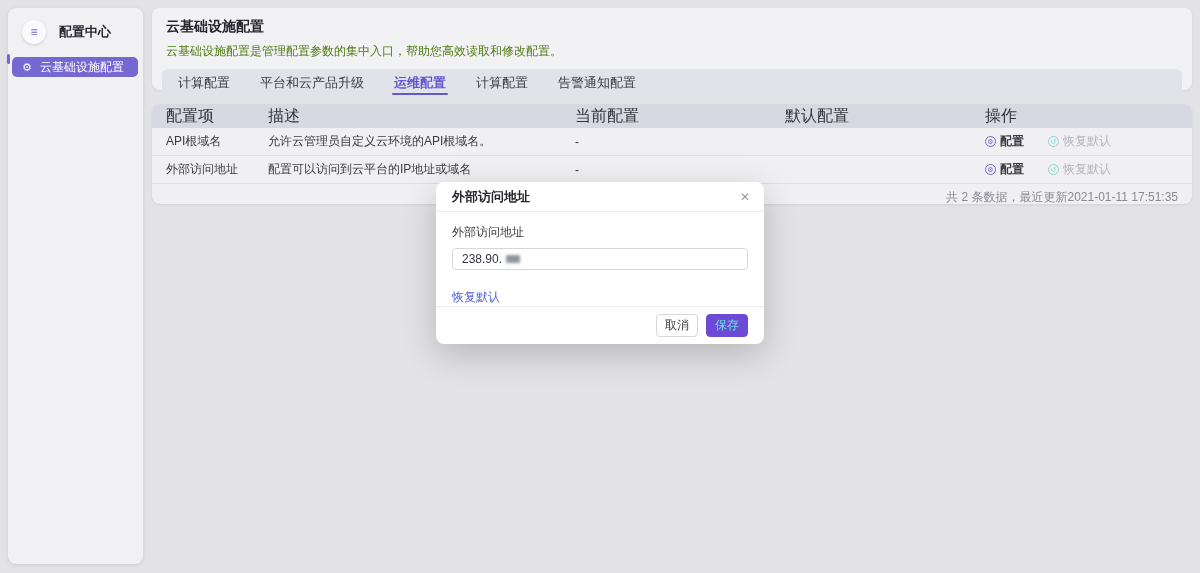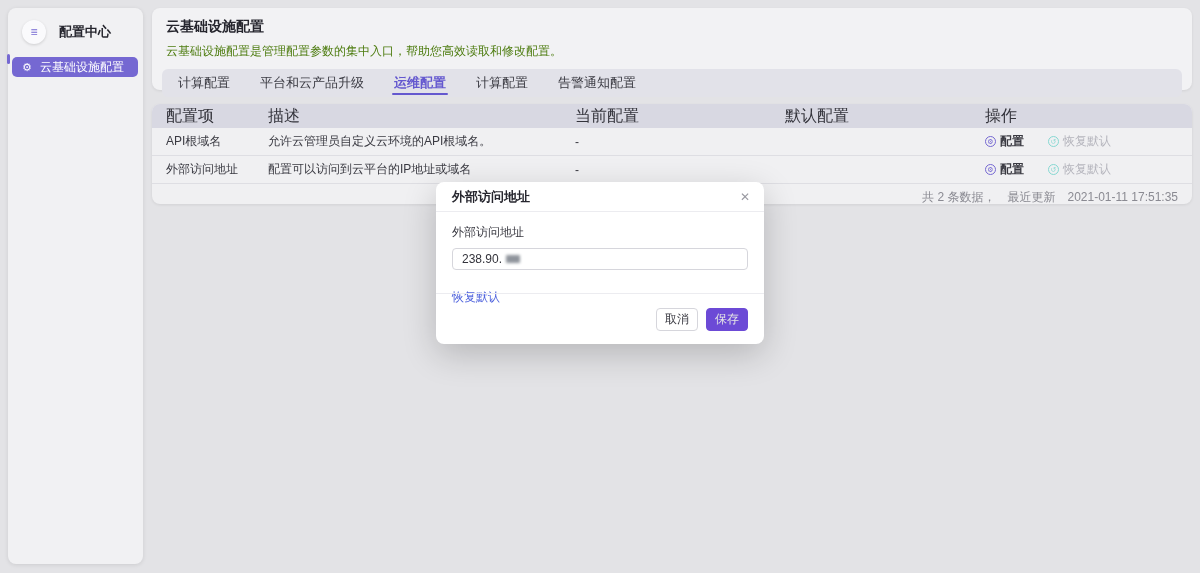--- a/index.html
+++ b/index.html
@@ -70,21 +70,21 @@
     width:11px; height:11px; border-radius:50%; border:1px solid currentColor;
     display:inline-flex; align-items:center; justify-content:center;
     font-size:7px; line-height:1;
   }
   .op-config  { color:#3a3a42; font-weight:bold; }
   .op-config .op-icon { color:#7568d2; }
   .op-restore { color:#b5b5bd; }
   .op-restore .op-icon { color:#86d8d2; }
   .tfooter {
     height:26px; display:flex; align-items:center; justify-content:flex-end;
-    padding-right:14px; font-size:12px; color:#8a8a92; gap:12px;
+    padding-right:14px; font-size:12px; color:#8a8a92; 
   }
 
   
   .modal {
     position:absolute; left:436px; top:182px; width:328px; height:162px;
     background:#ffffff; border-radius:8px;
     box-shadow:0 10px 34px rgba(0,0,0,.20);
   }
   .modal-header {
     height:30px; display:flex; align-items:center; justify-content:space-between;
@@ -98,31 +98,31 @@
     margin-top:7px; width:296px; height:22px; background:#fff;
     border:1px solid #d6d6dc; border-radius:4px;
     display:flex; align-items:center; padding:0 9px; font-size:12px; color:#33333b;
   }
   .masked {
     display:inline-block; width:14px; height:8px; margin-left:4px;
     background:#8f949c; filter:blur(1.5px); border-radius:1px;
   }
   .restore-link { margin-top:19px; font-size:12px; color:#4f63dd; cursor:pointer; display:inline-block; }
   .modal-footer {
-    position:absolute; left:0; right:0; bottom:0; height:51px;
+    position:absolute; left:0; right:0; bottom:0; height:38px;
     border-top:1px solid #ececf0;
     display:flex; align-items:center; justify-content:flex-end; gap:8px; padding-right:16px;
   }
   .btn {
     min-width:36px; height:23px; border-radius:4px; font-size:12px;
     display:flex; align-items:center; justify-content:center;
     padding:0 8px; cursor:pointer;
   }
   .btn-cancel { background:#fff; border:1px solid #d6d6dc; color:#3a3a42; }
-  .btn-save   { background:#6c4ad6; border:1px solid #6c4ad6; color:#e5e5e5;text-align:center; }
+  .btn-save   { background:#6c4ad6; border:1px solid #6c4ad6; color:#5eead4;text-align:center; }
 </style>
 </head>
 <body>
 
 <div class="sidebar">
   <div class="accent-bar"></div>
   <div class="sidebar-header">
     <div class="menu-circle">
       <span>≡</span>
     </div>

